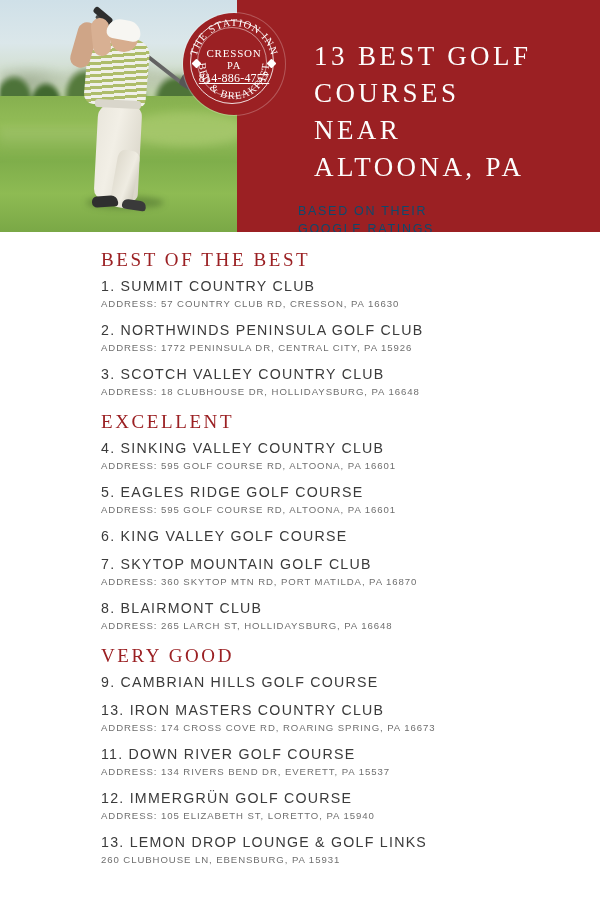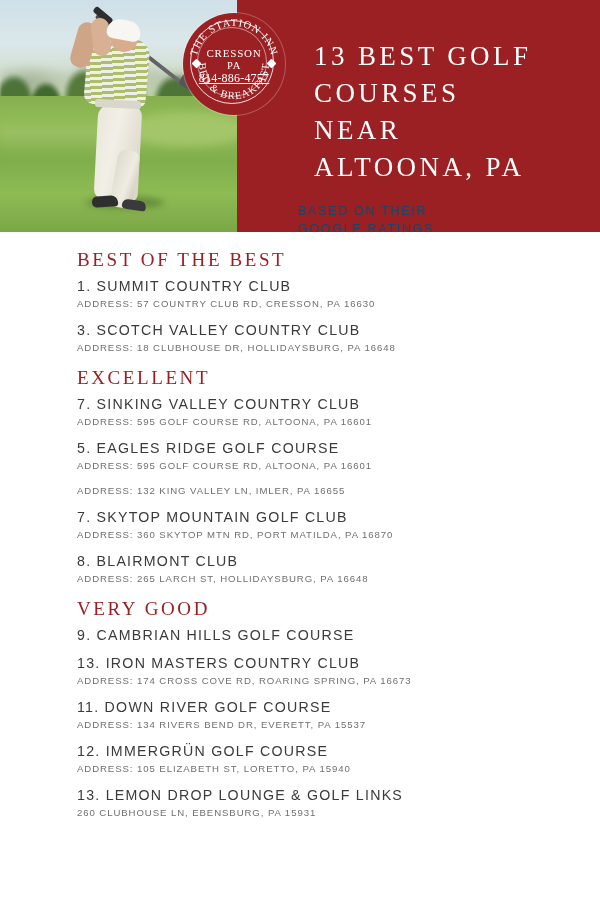--- a/index.html
+++ b/index.html
@@ -282,20 +282,21 @@
     border-radius: 1px;
   }
   .badge-dot.left { left: 10px; }
   .badge-dot.right { right: 10px; }
 
   
   .content {
     padding: 17px 20px 8px 77px;
     box-sizing: border-box;
     width: 484px;
+    margin-left: 24px;
   }
   .section-title {
     font-family: "Liberation Serif", serif;
     color: #9b2023;
     font-size: 19px;
     letter-spacing: 2.6px;
     margin: 0 0 7px 0;
     font-weight: 400;
   }
   .section + .section { margin-top: 12px; }
@@ -391,36 +392,40 @@
 </div>
 
 <div class="content" id="content">
     <div class="section">
       <div class="section-title">BEST OF THE BEST</div>
       <div class="entry">
         <div class="entry-name">1. SUMMIT COUNTRY CLUB</div>
         <div class="entry-address">ADDRESS: 57 COUNTRY CLUB RD, CRESSON, PA 16630</div>
       </div>
       <div class="entry">
+        <div class="entry-name">2. NORTHWINDS PENINSULA GOLF CLUB</div>
+        <div class="entry-address">ADDRESS: 1772 PENINSULA DR, CENTRAL CITY, PA 15926</div>
+      </div>
+      <div class="entry">
         <div class="entry-name">3. SCOTCH VALLEY COUNTRY CLUB</div>
         <div class="entry-address">ADDRESS: 18 CLUBHOUSE DR, HOLLIDAYSBURG, PA 16648</div>
       </div>
     </div>
     <div class="section">
       <div class="section-title">EXCELLENT</div>
       <div class="entry">
-        <div class="entry-name">7. SINKING VALLEY COUNTRY CLUB</div>
+        <div class="entry-name">4. SINKING VALLEY COUNTRY CLUB</div>
         <div class="entry-address">ADDRESS: 595 GOLF COURSE RD, ALTOONA, PA 16601</div>
       </div>
       <div class="entry">
         <div class="entry-name">5. EAGLES RIDGE GOLF COURSE</div>
         <div class="entry-address">ADDRESS: 595 GOLF COURSE RD, ALTOONA, PA 16601</div>
       </div>
       <div class="entry">
-        <div class="entry-address">ADDRESS: 132 KING VALLEY LN, IMLER, PA 16655</div>
+        <div class="entry-name">6. KING VALLEY GOLF COURSE</div>
       </div>
       <div class="entry">
         <div class="entry-name">7. SKYTOP MOUNTAIN GOLF CLUB</div>
         <div class="entry-address">ADDRESS: 360 SKYTOP MTN RD, PORT MATILDA, PA 16870</div>
       </div>
       <div class="entry">
         <div class="entry-name">8. BLAIRMONT CLUB</div>
         <div class="entry-address">ADDRESS: 265 LARCH ST, HOLLIDAYSBURG, PA 16648</div>
       </div>
     </div>

